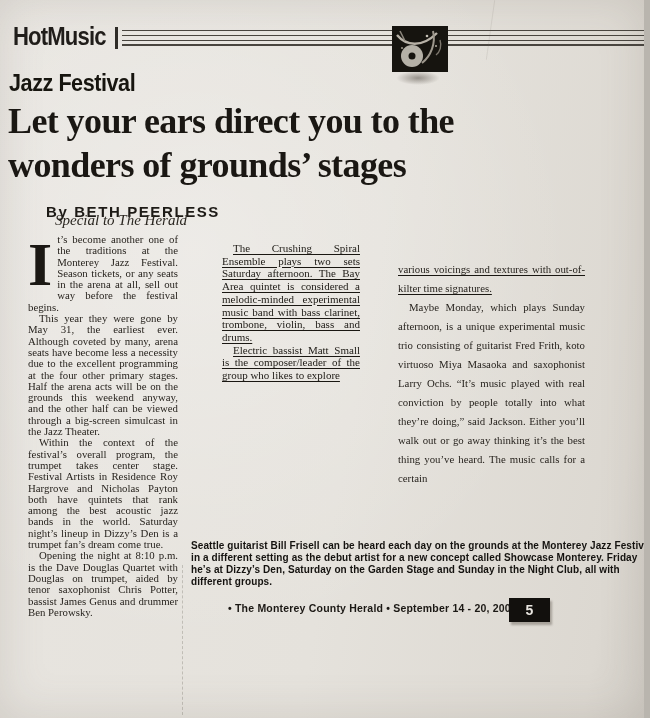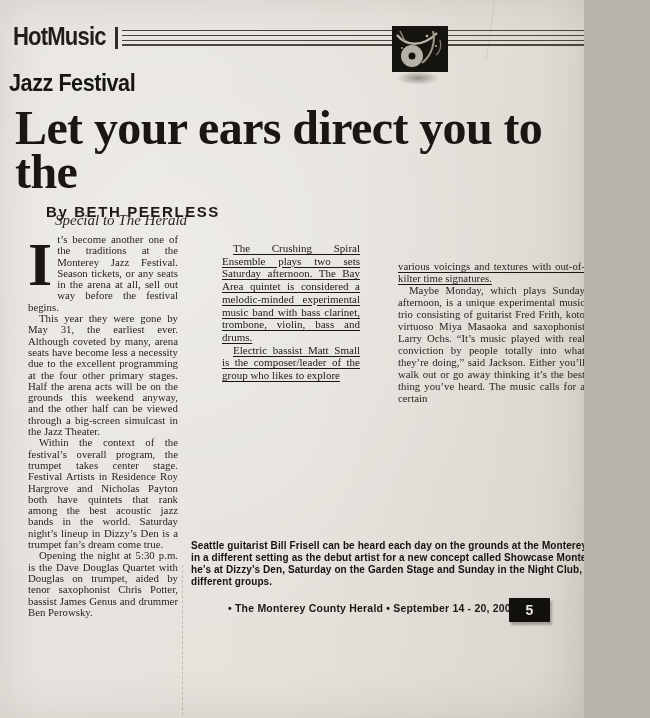--- a/index.html
+++ b/index.html
@@ -1,17 +1,17 @@
 <!DOCTYPE html>
 <html><head>
 <meta charset="utf-8">
 <style>
   html,body { margin:0; padding:0; background:#b9b5ae; }
   .page {
-    position:relative; width:584px; height:718px; overflow:hidden;
+    position:relative; width:644px; height:718px; overflow:hidden;
     font-family:"Liberation Serif", serif; color:#28241f;
     background:
       radial-gradient(ellipse at 30% 35%, rgba(255,255,255,0.28), rgba(255,255,255,0) 60%),
       linear-gradient(100deg, #e8e5e0 0%, #e5e2dc 55%, #dcd8d1 92%, #d3cfc8 100%),
       #e5e2dc;
     box-shadow: inset 0 0 45px rgba(110,102,90,0.18);
     text-decoration: underline;
   }
   
   .masthead-title {
@@ -28,43 +28,43 @@
     position:absolute; left:396px; top:71px; width:44px; height:14px;
     background:radial-gradient(ellipse at center, rgba(72,65,56,0.5), rgba(72,65,56,0) 70%);
   }
   .kicker {
     position:absolute; left:9px; top:69px; margin:0;
     font-family:"Liberation Sans", sans-serif; font-weight:bold; font-size:24px;
     letter-spacing:-0.5px; color:#17150f;
     transform:scaleX(0.9); transform-origin:left top; white-space:nowrap;
   }
   .headline {
-    position:absolute; left:8px; top:99px; margin:7px; width:600px;
-    font-family:"Liberation Serif", serif; font-weight:bold; font-size:48px;
+    position:absolute; left:8px; top:99px; margin:0; width:600px;
+    font-family:"Liberation Serif", serif; font-weight:bold; font-size:36px;
     line-height:44px; letter-spacing:-0.6px; color:#1a1713;
   }
   .byline {
     position:absolute; left:46px; top:203px; font-family:"Liberation Sans", sans-serif;
     font-weight:bold; font-size:15px; letter-spacing:1.6px; color:#1d1a16; white-space:nowrap;
   }
   .byline-credit {
     position:absolute; left:55px; top:212px; font-style:italic; font-size:15px; color:#2b2721;
     white-space:nowrap;
   }
   
   .col { position:absolute; text-align:justify; }
   .col p { margin:0; text-indent:11px; }
   .col1 { left:28px; top:234px; width:150px; font-size:10.8px; line-height:11.3px; }
   .col1 .first { text-indent:0; }
   .dropcap {
     float:left; font-weight:bold; font-size:62px; line-height:54px;
     padding:3px 5px 0 0; color:#1b1814;
   }
   .col2 { left:222px; top:242px; width:138px; font-size:11px; line-height:12.7px; color:#1d1a15; }
-  .col3 { left:398px; top:260px; width:187px; font-size:10.8px; line-height:12px; }
+  .col3 { left:398px; top:260px; width:187px; font-size:10.8px; line-height:19px; }
   .underlined {
     text-decoration:underline; text-decoration-thickness:1.4px;
     text-underline-offset:1.5px; text-decoration-color:#1a1712;
   }
   .no-indent { text-indent:0 !important; }
   
   .caption {
     position:absolute; left:188px; top:537px; width:462px; margin:3px;
     font-family:"Liberation Sans", sans-serif; font-weight:bold; font-size:10px;
     line-height:11.9px; color:#14120f; letter-spacing:0.1px;
@@ -115,31 +115,32 @@
       <circle cx="35" cy="10" r="1.3" fill="#c4bfb4"></circle>
       <circle cx="44" cy="20" r="1.1" fill="#aaa499"></circle>
       <circle cx="10" cy="22" r="1.1" fill="#9b958a"></circle>
     </svg>
   </div>
   <div class="art-shadow"></div>
 
   <h2 class="kicker">Jazz Festival</h2>
   <h1 class="headline">
     <div>Let your ears direct you to the</div>
+    <div>wonders of grounds’ stages</div>
   </h1>
   <div class="byline">By BETH PEERLESS</div>
   <div class="byline-credit">Special to The Herald</div>
 
   <section class="col col1">
     <p class="first">
       <span class="dropcap">I</span><span>t’s become another one of the traditions at the Monterey Jazz Festival. Season tickets, or any seats in the arena at all, sell out way before the festival begins.</span>
     </p>
     <p>This year they were gone by May 31, the earliest ever. Although coveted by many, arena seats have become less a necessity due to the excellent programming at the four other primary stages. Half the arena acts will be on the grounds this weekend anyway, and the other half can be viewed through a big-screen simulcast in the Jazz Theater.</p>
     <p>Within the context of the festival’s overall program, the trumpet takes center stage. Festival Artists in Residence Roy Hargrove and Nicholas Payton both have quintets that rank among the best acoustic jazz bands in the world. Saturday night’s lineup in Dizzy’s Den is a trumpet fan’s dream come true.</p>
-    <p>Opening the night at 5:30 p.m. is the Dave Douglas Quartet with Douglas on trumpet, aided by tenor saxophonist Chris Potter, bassist James Genus and drummer Ben Perowsky.</p>
+    <p>Opening the night at 8:10 p.m. is the Dave Douglas Quartet with Douglas on trumpet, aided by tenor saxophonist Chris Potter, bassist James Genus and drummer Ben Perowsky.</p>
   </section>
 
   <section class="col col2">
     <p class="underlined">The Crushing Spiral Ensemble plays two sets Saturday afternoon. The Bay Area quintet is considered a melodic-minded experimental music band with bass clarinet, trombone, violin, bass and drums.</p>
     <p class="underlined">Electric bassist Matt Small is the composer/leader of the group who likes to explore</p>
   </section>
 
   <section class="col col3">
     <p class="underlined no-indent">various voicings and textures with out-of-kilter time signatures.</p>
     <p>Maybe Monday, which plays Sunday afternoon, is a unique experimental music trio consisting of guitarist Fred Frith, koto virtuoso Miya Masaoka and saxophonist Larry Ochs. “It’s music played with real conviction by people totally into what they’re doing,” said Jackson. Either you’ll walk out or go away thinking it’s the best thing you’ve heard. The music calls for a certain</p>

